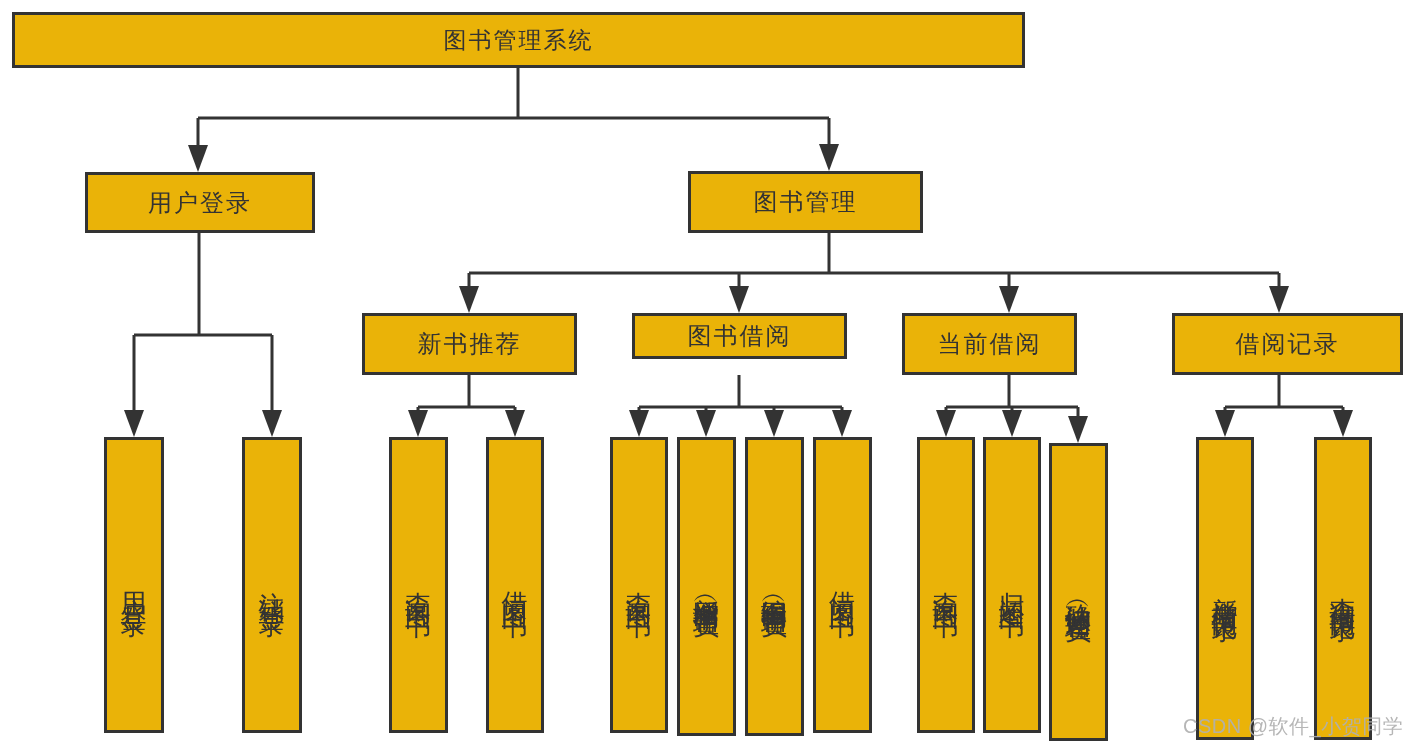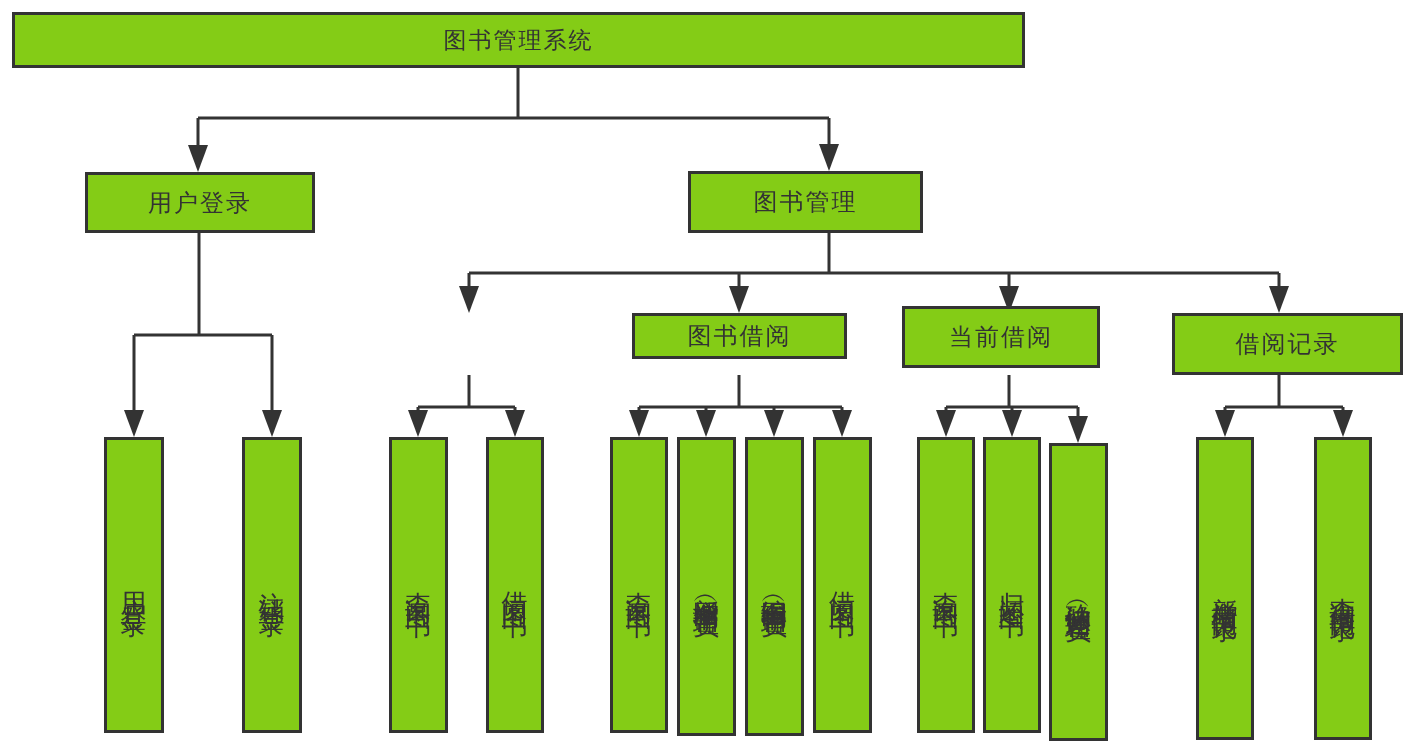--- a/index.html
+++ b/index.html
@@ -2,21 +2,21 @@
 <html><head>
 <meta charset="utf-8">
 <style>
   html,body{margin:0;padding:0;background:#ffffff;}
   .canvas{
     position:relative;width:1405px;height:747px;background:#ffffff;
     font-family:"Liberation Sans","DejaVu Sans",sans-serif;overflow:hidden;
   }
   .wires{position:absolute;left:0;top:0;z-index:1;pointer-events:none;}
   .node{
-    position:absolute;box-sizing:border-box;background:#84cc16;
+    position:absolute;box-sizing:border-box;background:#eab308;
     border:3px solid #333333;color:#333333;z-index:2;
     display:flex;align-items:center;justify-content:center;
   }
   .hnode{font-size:24px;letter-spacing:2px;}
   .hnode.root{font-size:23px;}
   .vnode span{
     writing-mode:vertical-rl;text-orientation:mixed;
     font-size:26px;line-height:1;display:block;
   }
   .vnode.v4 span{letter-spacing:7px;}
@@ -66,24 +66,27 @@
     <span>图书管理系统</span>
   </div>
 
   <div class="node hnode" style="left:85px;top:172px;width:230px;height:61px">
     <span>用户登录</span>
   </div>
   <div class="node hnode" style="left:688px;top:171px;width:235px;height:62px">
     <span>图书管理</span>
   </div>
 
+  <div class="node hnode" style="left:362px;top:313px;width:215px;height:62px">
+    <span>新书推荐</span>
+  </div>
   <div class="node hnode" style="left:632px;top:313px;width:215px;height:46px">
     <span>图书借阅</span>
   </div>
-  <div class="node hnode" style="left:902px;top:306px;width:198px;height:62px">
+  <div class="node hnode" style="left:902px;top:313px;width:175px;height:62px">
     <span>当前借阅</span>
   </div>
   <div class="node hnode" style="left:1172px;top:313px;width:231px;height:62px">
     <span>借阅记录</span>
   </div>
 
   <div class="node vnode v4" style="left:104px;top:437px;width:60px;height:296px">
     <span>用户登录</span>
   </div>
   <div class="node vnode v4" style="left:242px;top:437px;width:60px;height:296px">
@@ -120,13 +123,14 @@
     <span>确认归还（管理员）</span>
   </div>
 
   <div class="node vnode v6" style="left:1196px;top:437px;width:58px;height:303px">
     <span>新增借阅记录</span>
   </div>
   <div class="node vnode v6" style="left:1314px;top:437px;width:58px;height:303px">
     <span>查询借阅记录</span>
   </div>
 
+  <div class="watermark">CSDN @软件_小贺同学</div>
 </div>
 
 </body></html>

